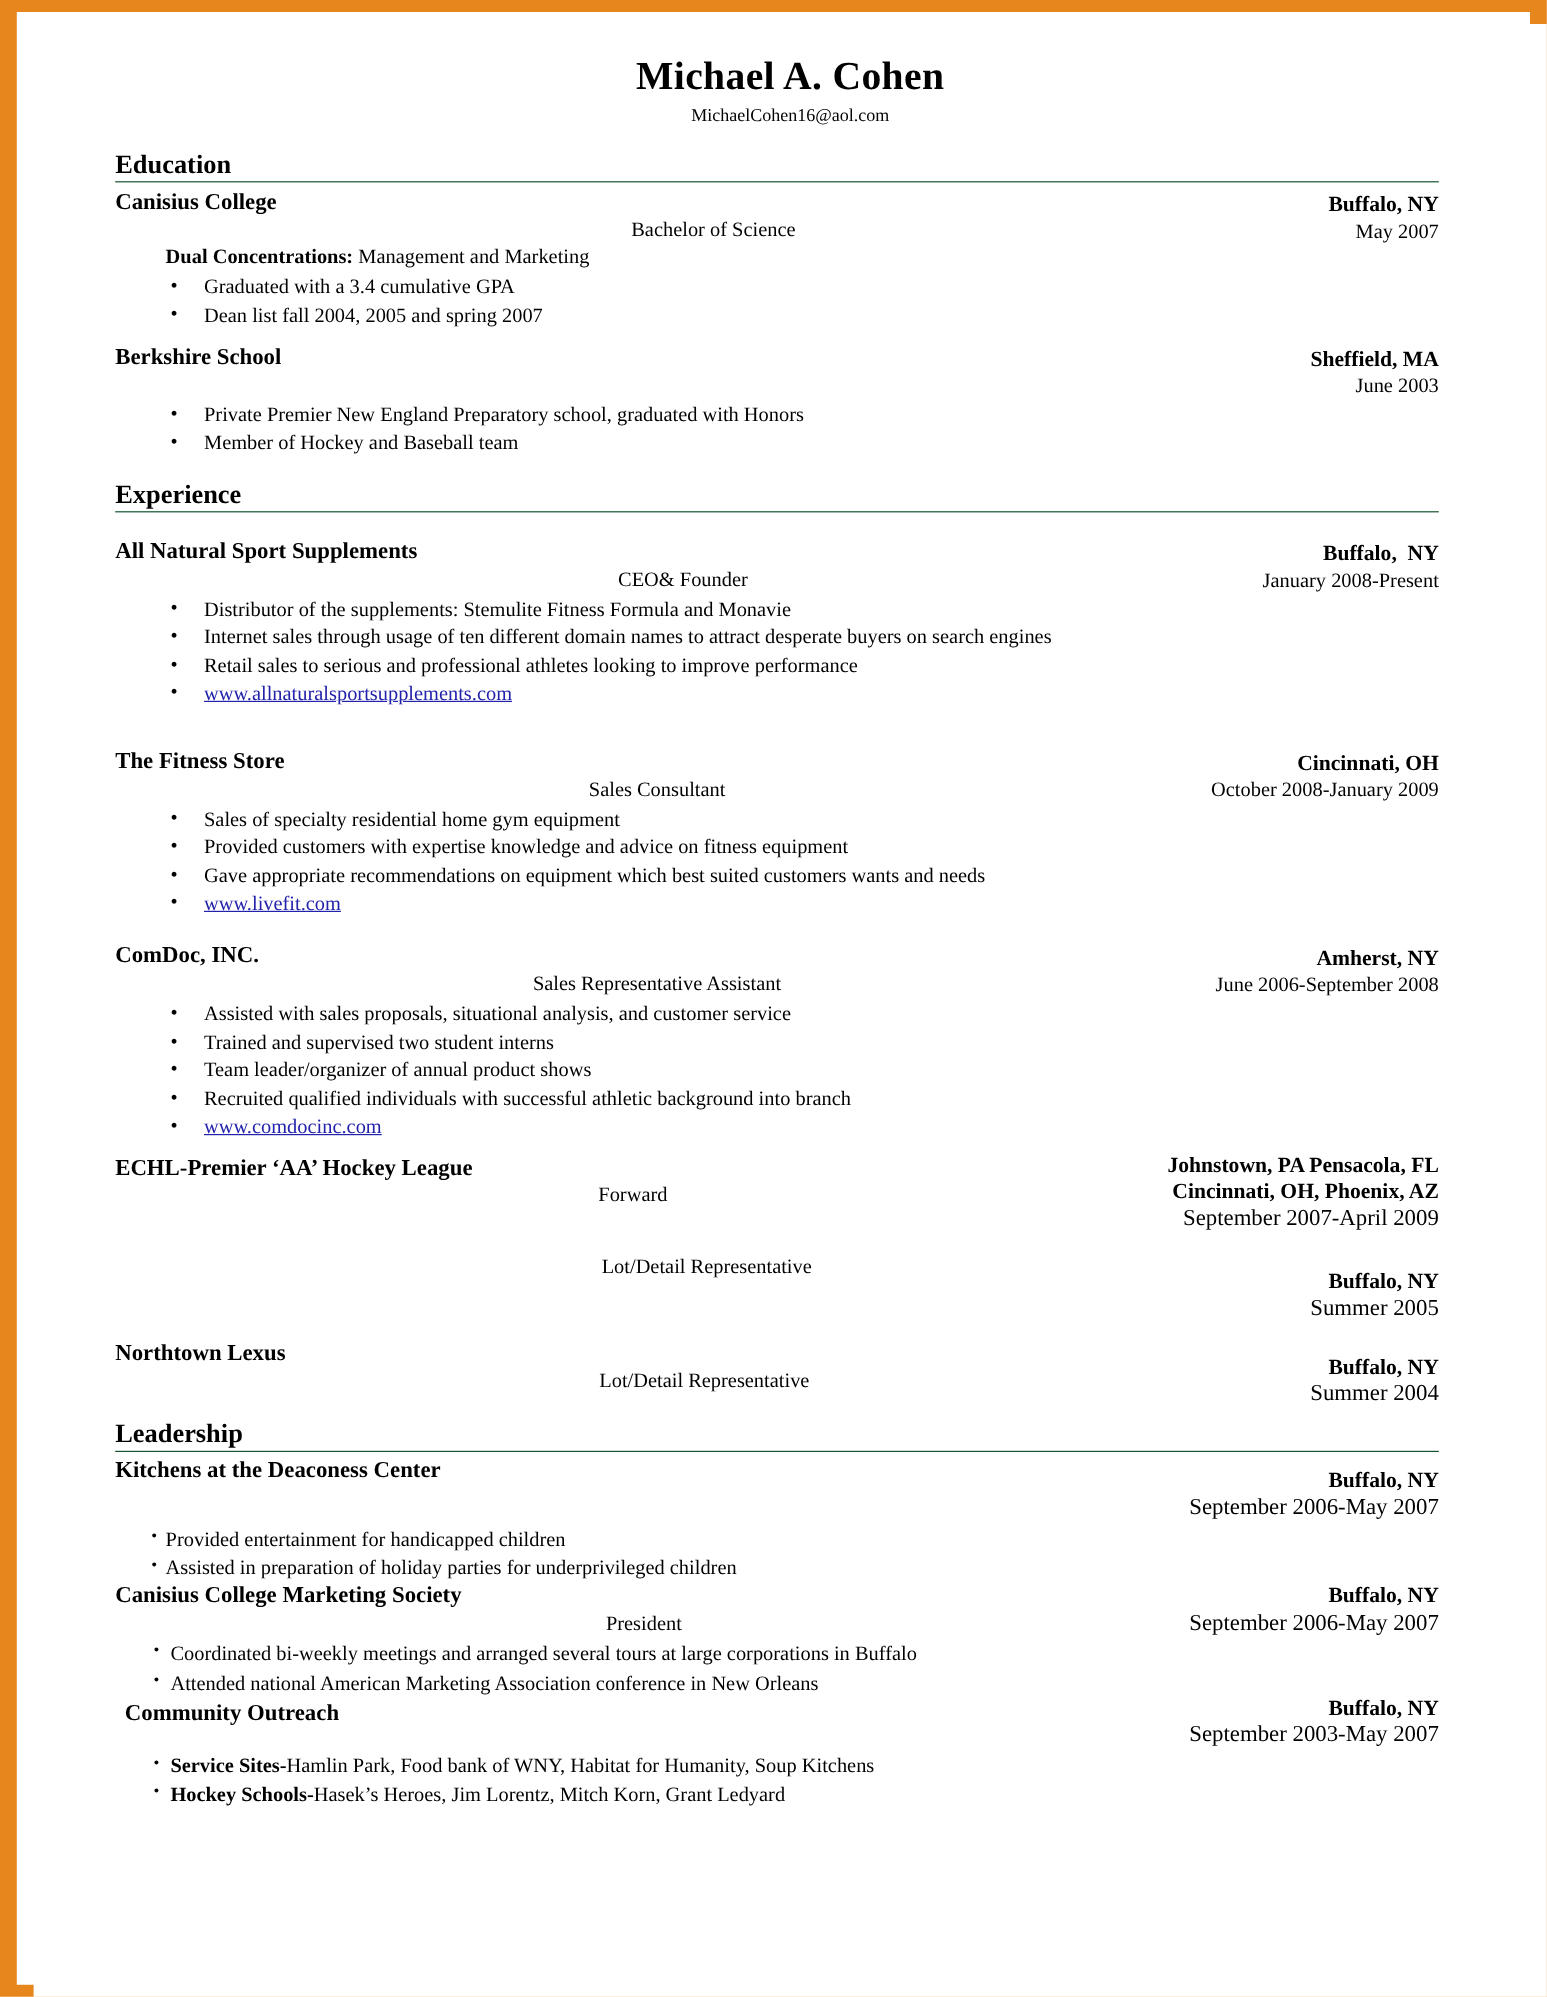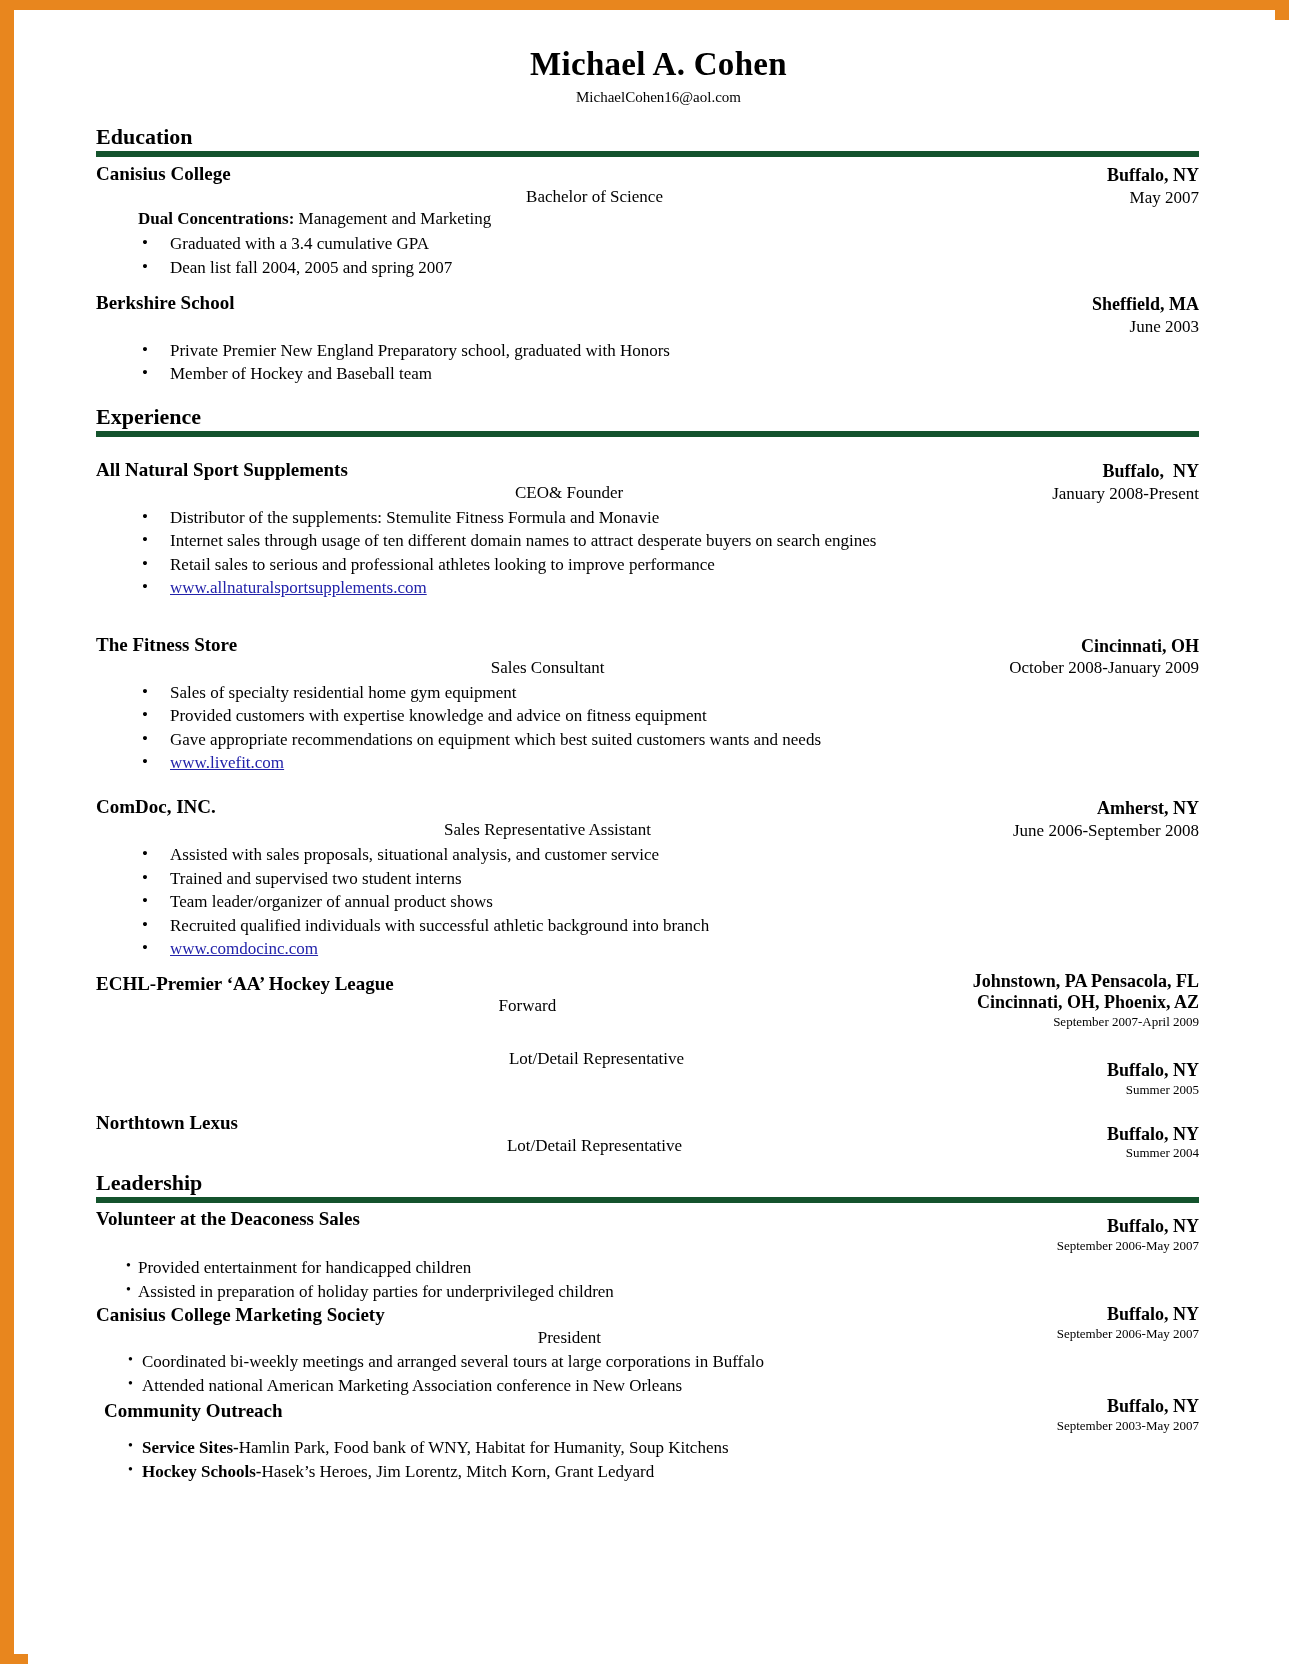--- a/index.html
+++ b/index.html
@@ -64,21 +64,21 @@
 
   
   .section {
     margin-top: 18px;
     padding-left: 68px;
     padding-right: 90px;
   }
   .section-title {
     font-size: 22px;
     font-weight: bold;
-    border-bottom: 6px solid #14532d;
+    border-bottom: 1px solid #14532d;
     padding-bottom: 2px;
     margin-bottom: 5px;
     line-height: 1.15;
   }
 
   
   .entry {
     position: relative;
     margin-top: 13px;
   }
@@ -111,21 +111,21 @@
     font-size: 18px;
     font-weight: bold;
     line-height: 1.2;
     white-space: pre;
   }
   .date {
     font-size: 17px;
     line-height: 1.25;
     white-space: pre;
   }
-  .date.small { font-size: 13px; }
+  .date.small { font-size: 19px; }
 
   .sub-line {
     font-size: 17px;
     line-height: 1.3;
     padding-left: 42px;
     margin-top: 0;
   }
   .sub-line b { font-weight: bold; }
 
   
@@ -321,21 +321,21 @@
           </div>
         </div>
       </div>
 
       <div class="section" style="margin-top:8px;">
         <div class="section-title">Leadership</div>
 
         <div class="entry tight" style="margin-top:2px;">
           <div class="entry-head">
             <div class="entry-left">
-              <div class="org">Volunteer at the Deaconess Sales</div>
+              <div class="org">Kitchens at the Deaconess Center</div>
             </div>
             <div class="entry-right" style="margin-top:8px;">
               <div class="loc">Buffalo, NY</div>
               <div class="date small">September 2006-May 2007</div>
             </div>
           </div>
           <ul class="bul lead">
             <li>Provided entertainment for handicapped children</li>
             <li>Assisted in preparation of holiday parties for underprivileged children</li>
           </ul>

